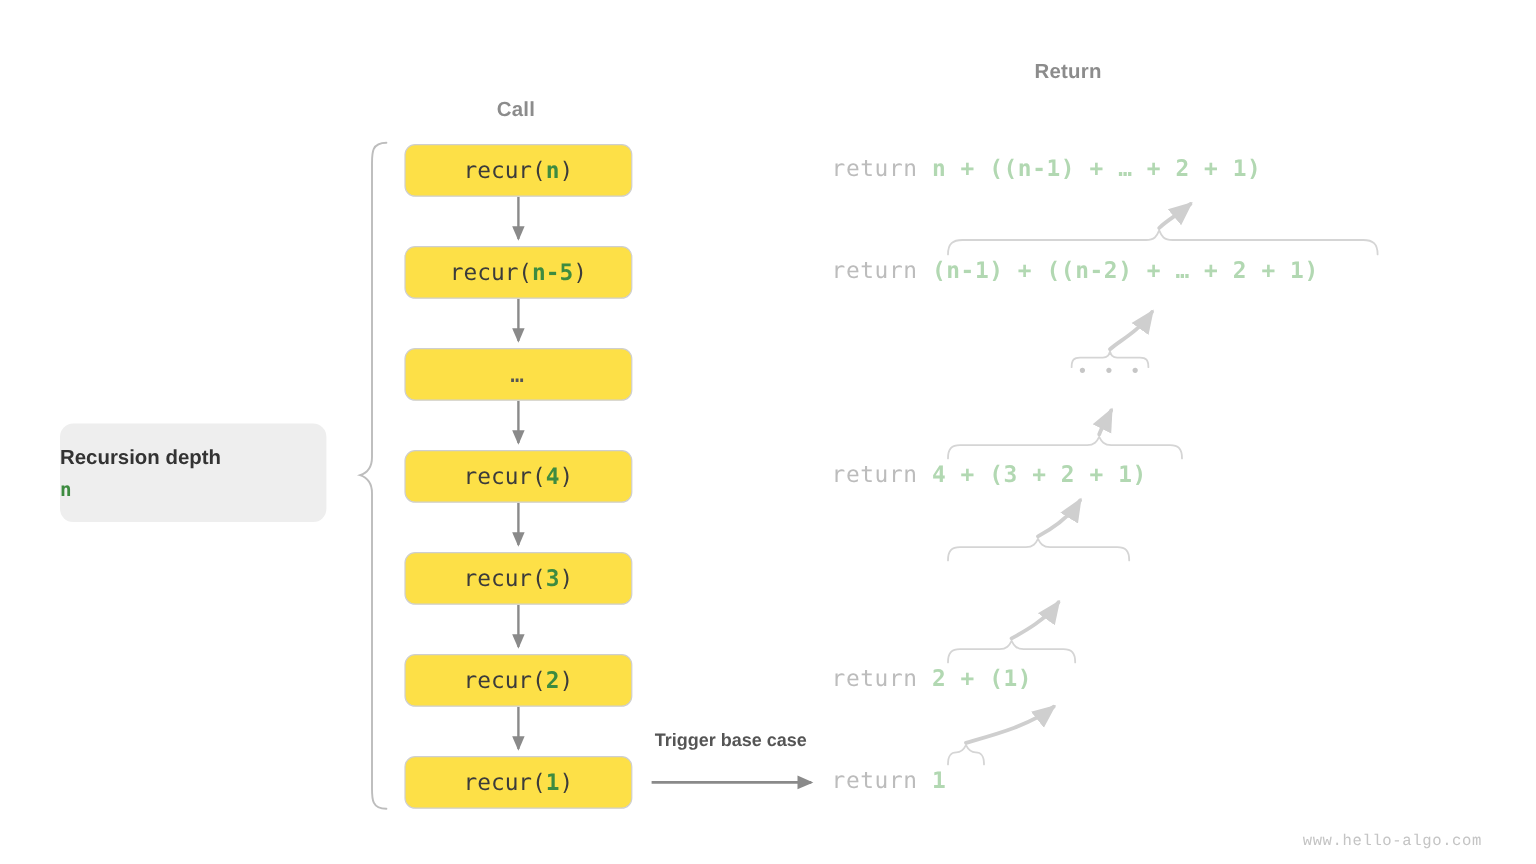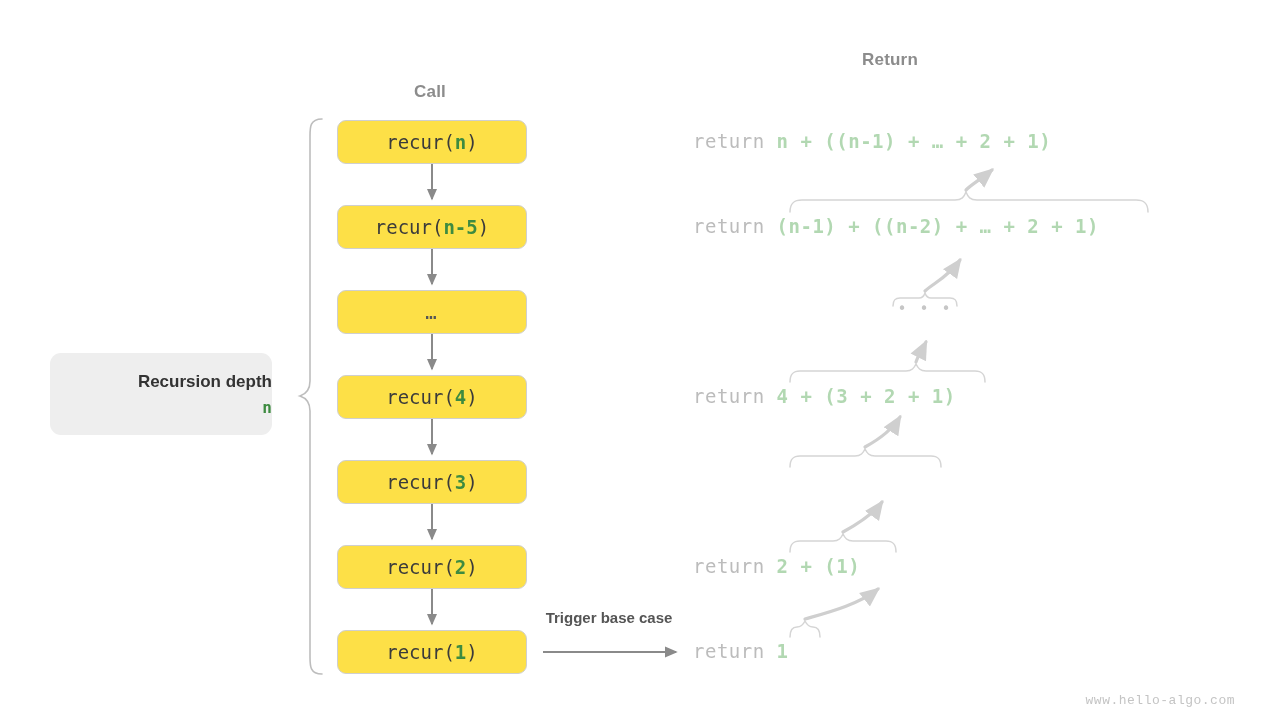--- a/index.html
+++ b/index.html
@@ -57,21 +57,21 @@
     position: absolute;
     left: 50px;
     top: 353px;
     width: 222px;
     height: 82px;
     box-sizing: border-box;
     background: #eeeeee;
     border-radius: 11px;
     display: flex;
     flex-direction: column;
-    align-items: flex-end;
+    align-items: flex-start;
     justify-content: center;
     gap: 6px;
   }
   .depth-title {
     font-family: "Liberation Sans", sans-serif;
     font-weight: bold;
     font-size: 17px;
     color: #333333;
     white-space: nowrap;
   }

